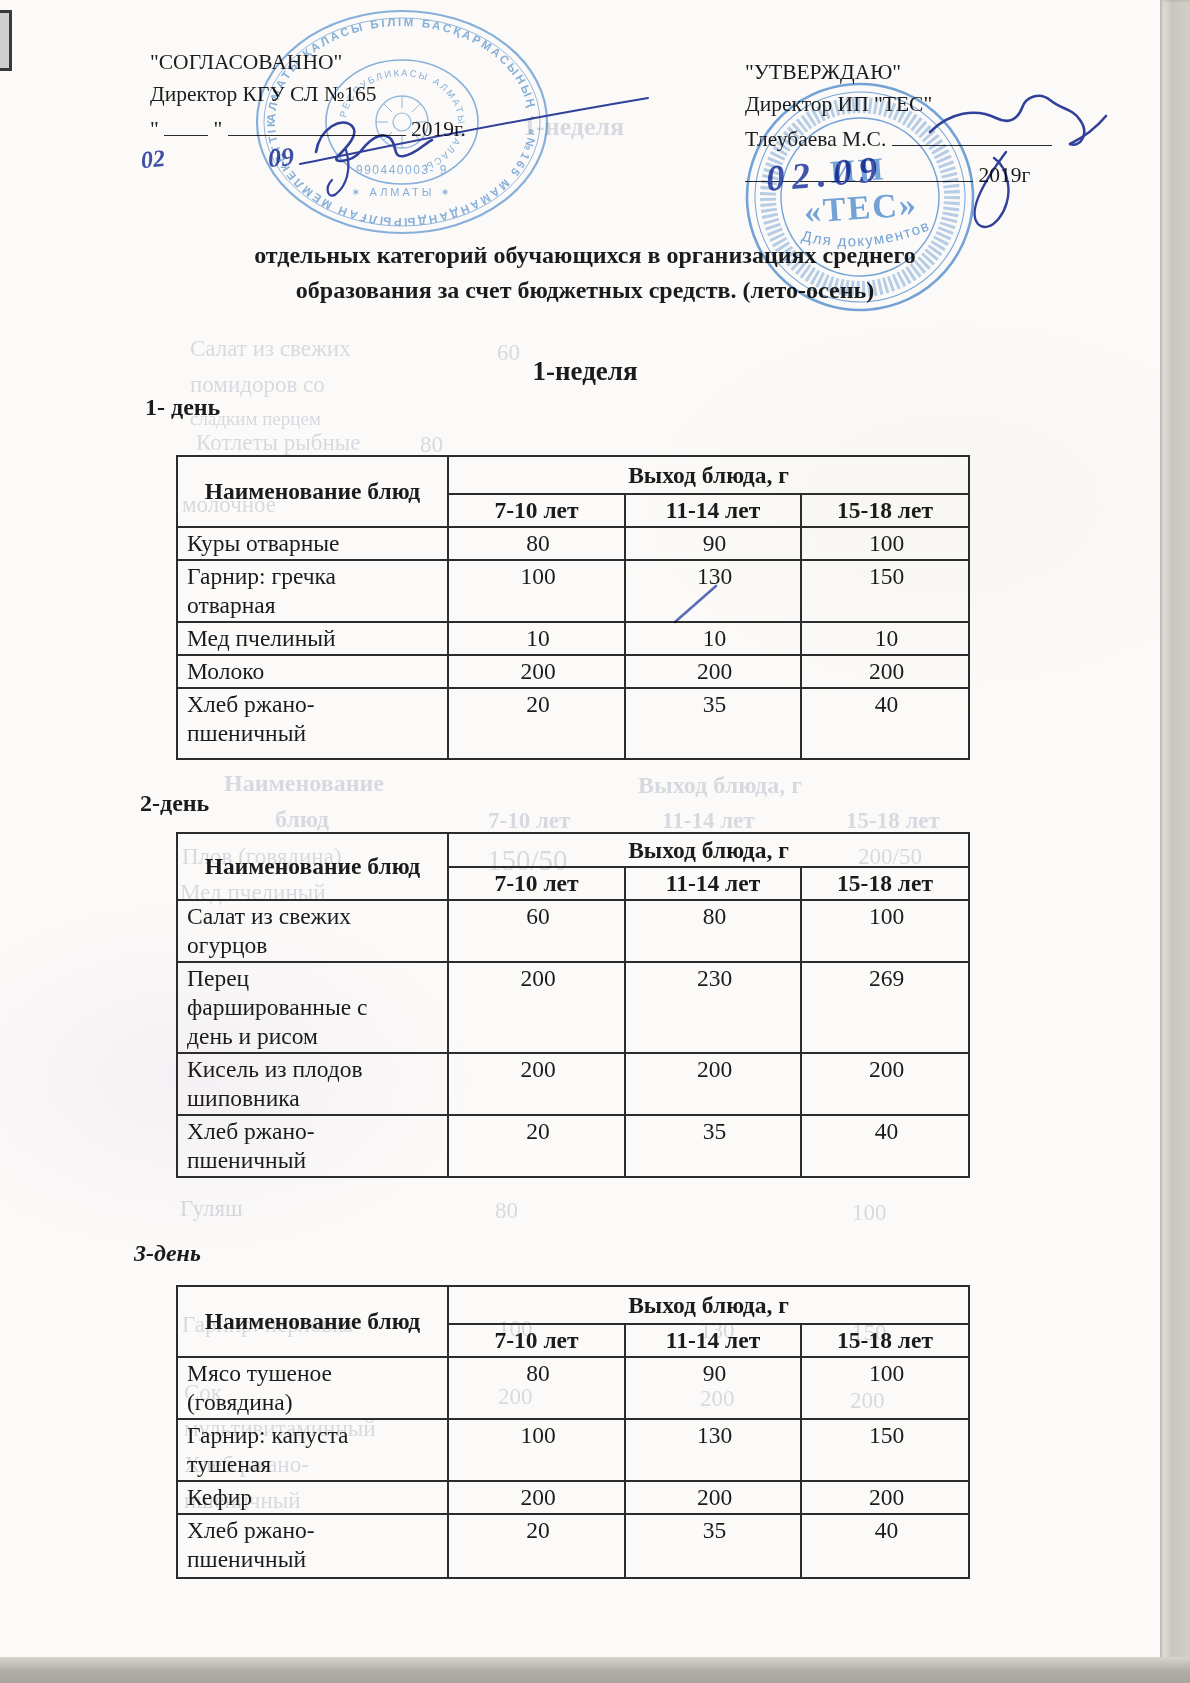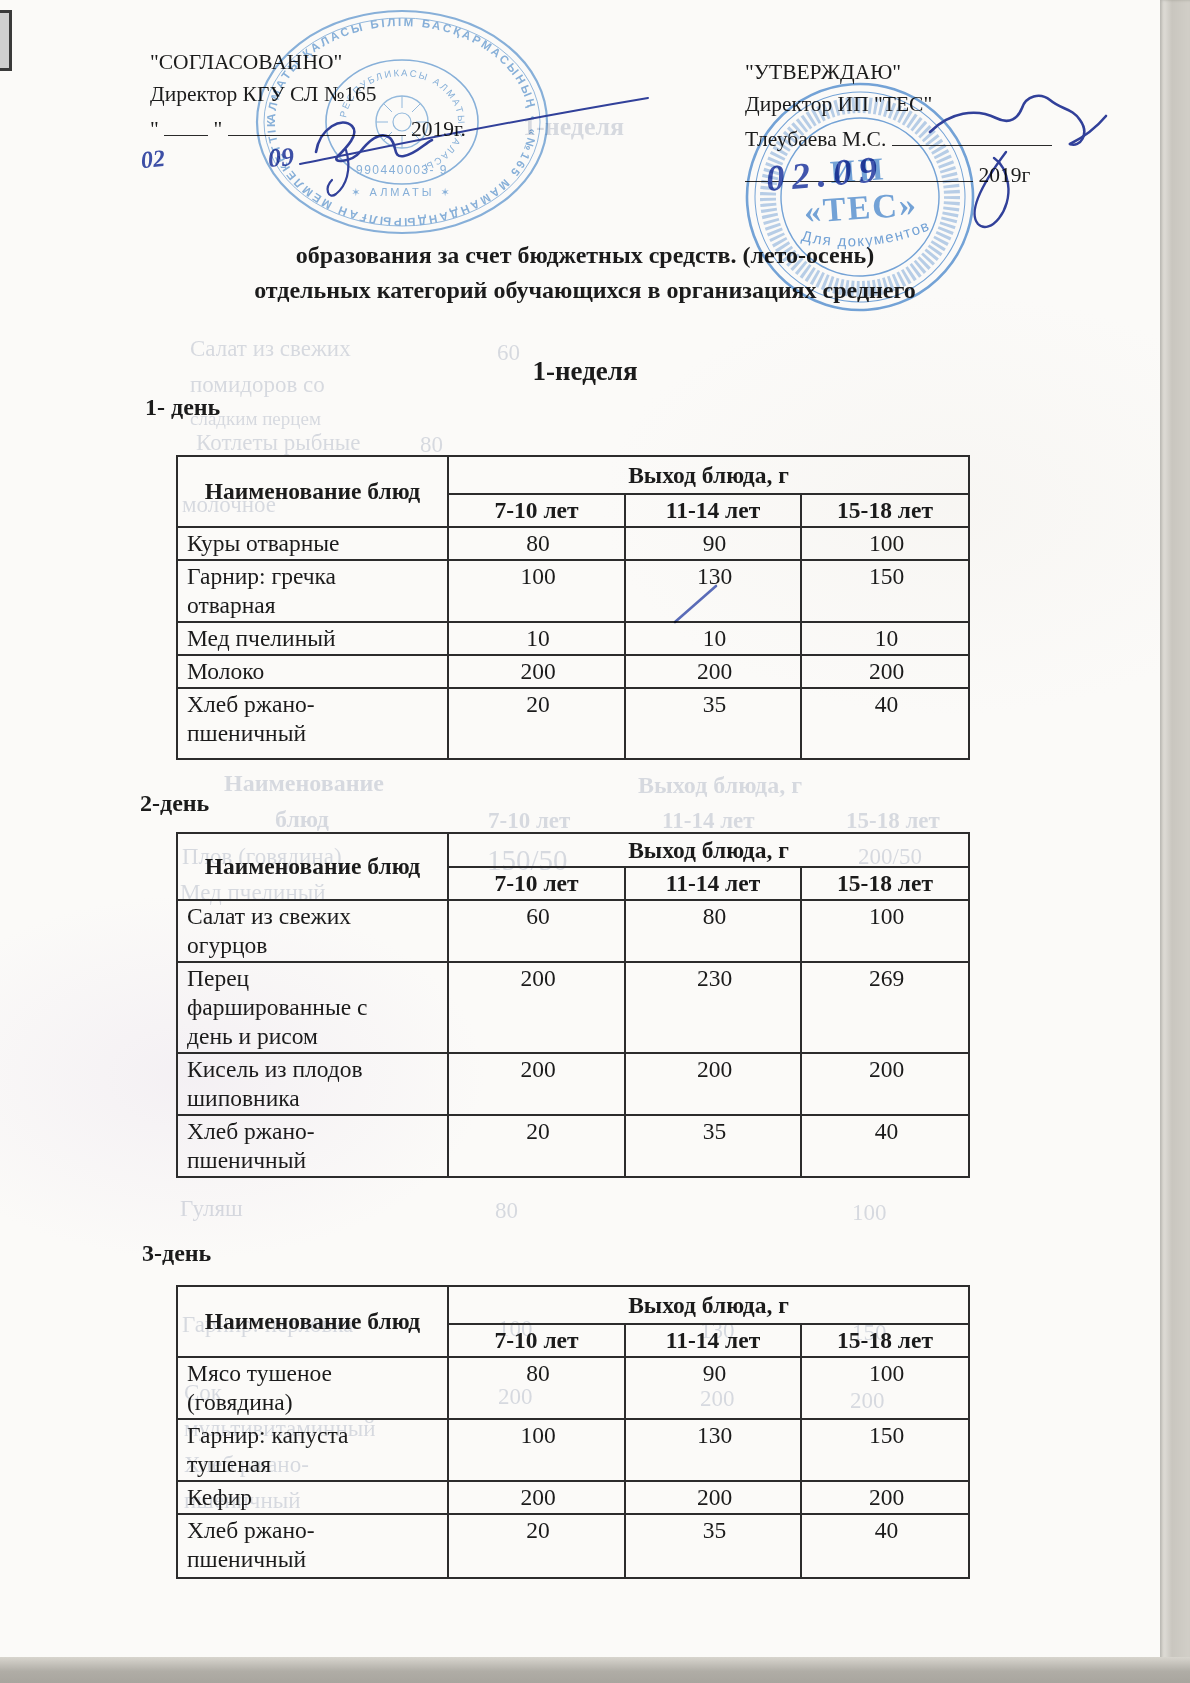--- a/index.html
+++ b/index.html
@@ -96,22 +96,22 @@
 
   <div class="ap" style="left:745px;top:62px;">
     <span class="l">"УТВЕРЖДАЮ"</span>
     <span class="l">Директор ИП "ТЕС"</span>
     <span class="l"><span>Тлеубаева М.С.</span>&nbsp;<span class="uline" style="width:160px"></span></span>
     <span class="l" style="margin-top:6px"><span class="uline" style="width:228px"></span>&nbsp;<span>2019г</span></span>
   </div>
   <div class="hand" style="left:766px;top:152px;font-size:37px;letter-spacing:7px;font-weight:bold;transform:rotate(-5deg);color:#4155ad;">02.09</div>
 
   <div class="title-block">
+    <div>отдельных категорий обучающихся в организациях среднего</div>
     <div>образования за счет бюджетных средств. (лето-осень)</div>
-    <div>отдельных категорий обучающихся в организациях среднего</div>
   </div>
   <div class="week-heading">1-неделя</div>
 
   <div class="day-label" style="left:145px;top:394px;">1- день</div>
   <table class="menu" style="top:455px;">
     <colgroup>
         <col style="width:271px">
         <col style="width:177px">
         <col style="width:176px">
         <col style="width:168px">
@@ -201,21 +201,21 @@
         </tr>
       <tr style="height:58px">
           <td><span class="nm">Хлеб  ржано-пшеничный</span></td>
           <td class="vv">20</td>
           <td class="vv">35</td>
           <td class="vv">40</td>
         </tr>
     </tbody>
   </table>
 
-  <div class="day-label" style="left:142px;top:1240px;">3-день</div>
+  <div class="day-label" style="left:134px;top:1240px;font-style:italic;">3-день</div>
   <table class="menu" style="top:1285px;">
     <colgroup>
         <col style="width:271px">
         <col style="width:177px">
         <col style="width:176px">
         <col style="width:168px">
       </colgroup>
     <thead>
       <tr style="height:38px">
         <th class="name-h" rowspan="2">Наименование блюд</th>

